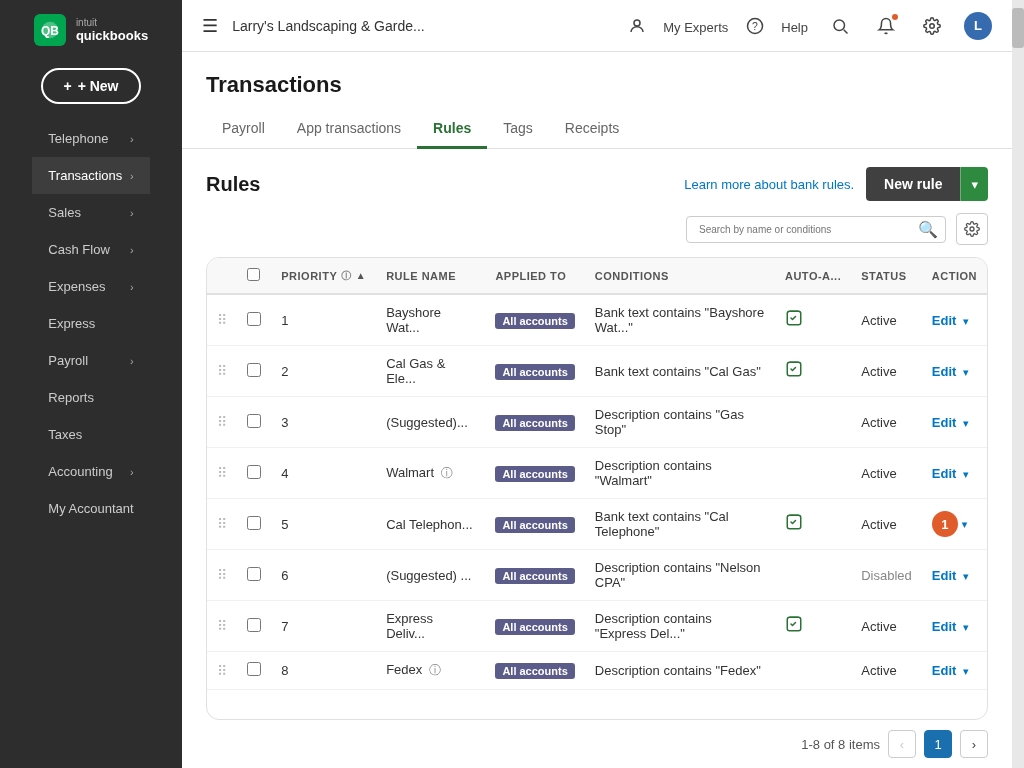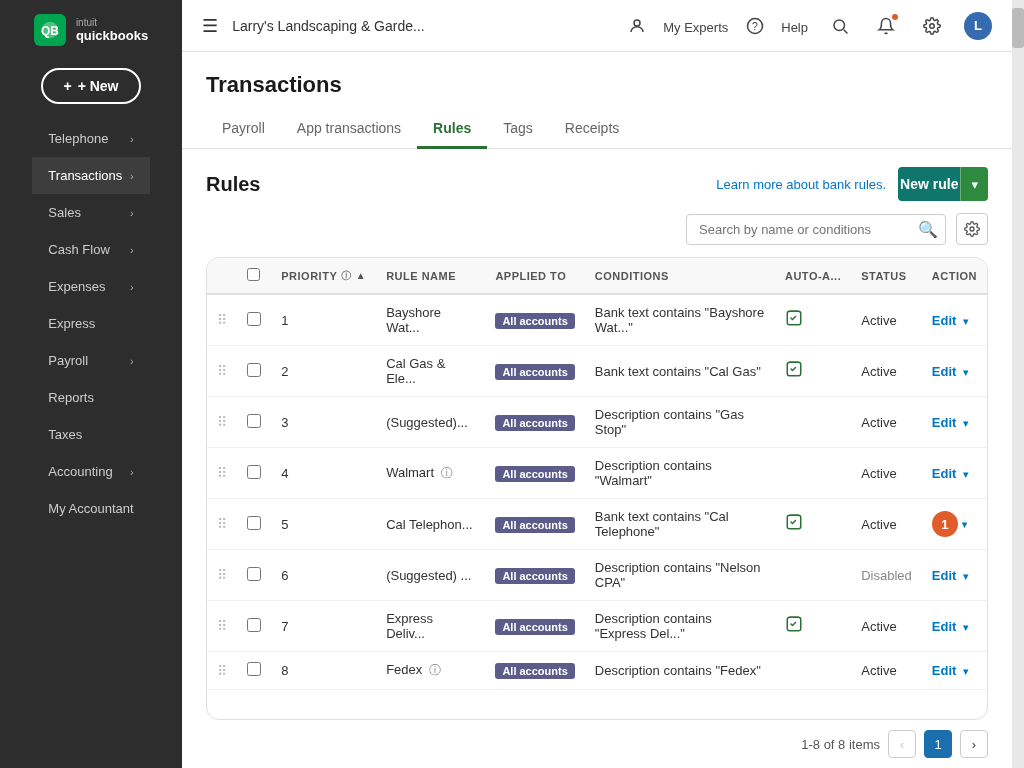--- a/index.html
+++ b/index.html
@@ -42,27 +42,27 @@
     .tab { padding: 10px 16px; font-size: 14px; color: #666; cursor: pointer; border-bottom: 3px solid transparent; margin-bottom: -1px; }
     .tab.active { color: #2a7234; border-bottom-color: #2a7234; font-weight: 600; }
 
     
     .rules-section { flex: 1; overflow: hidden; display: flex; flex-direction: column; padding: 0 24px; }
     .rules-header { display: flex; align-items: center; justify-content: space-between; padding: 18px 0 12px; }
     .rules-title { font-size: 20px; font-weight: 700; color: #1a1a1a; }
     .rules-header-right { display: flex; align-items: center; gap: 12px; }
     .learn-link { color: #0077c5; font-size: 13px; text-decoration: none; cursor: pointer; }
     .new-rule-btn-wrap { display: flex; }
-    .new-rule-btn { background: #0f766e; color: #fff; border: none; border-radius: 4px 0 0 4px; padding: 9px 2px; font-size: 14px; font-weight: 600; cursor: pointer; }
+    .new-rule-btn { background: #404040; color: #fff; border: none; border-radius: 4px 0 0 4px; padding: 9px 18px; font-size: 14px; font-weight: 600; cursor: pointer; }
     .new-rule-chevron { background: #2d8a3e; color: #fff; border: none; border-left: 1px solid rgba(255,255,255,0.3); border-radius: 0 4px 4px 0; padding: 9px 10px; cursor: pointer; font-size: 13px; }
 
     
     .search-row { display: flex; justify-content: flex-end; align-items: center; gap: 10px; padding-bottom: 12px; }
     .search-wrap { position: relative; }
-    .search-input { border: 1px solid #ccc; border-radius: 4px; padding: 7px 36px 7px 12px; font-size: 13px; width: 260px; color: #0c4a6e; outline: none; }
+    .search-input { border: 1px solid #ccc; border-radius: 4px; padding: 7px 36px 7px 12px; font-size: 10px; width: 260px; color: #0c4a6e; outline: none; }
     .search-icon-btn { position: absolute; right: 8px; top: 50%; transform: translateY(-50%); background: none; border: none; cursor: pointer; color: #666; font-size: 16px; }
     .settings-icon-btn { width: 32px; height: 32px; border: 1px solid #ccc; border-radius: 4px; display: flex; align-items: center; justify-content: center; cursor: pointer; color: #555; font-size: 15px; background: #fff; }
 
     
     .table-wrap { flex: 1; overflow-y: auto; border: 1px solid #e0e0e0; border-radius: 13px; }
     table { width: 100%; border-collapse: collapse; font-size: 13px; }
     thead tr { background: #f8f8f8; border-bottom: 2px solid #e0e0e0; }
     thead th { padding: 10px 10px; text-align: left; font-weight: 600; color: #555; font-size: 11px; text-transform: uppercase; letter-spacing: 0.5px; white-space: nowrap; }
     tbody tr { border-bottom: 1px solid #f0f0f0; }
     tbody td { padding: 10px 10px; color: #333; vertical-align: middle; }

